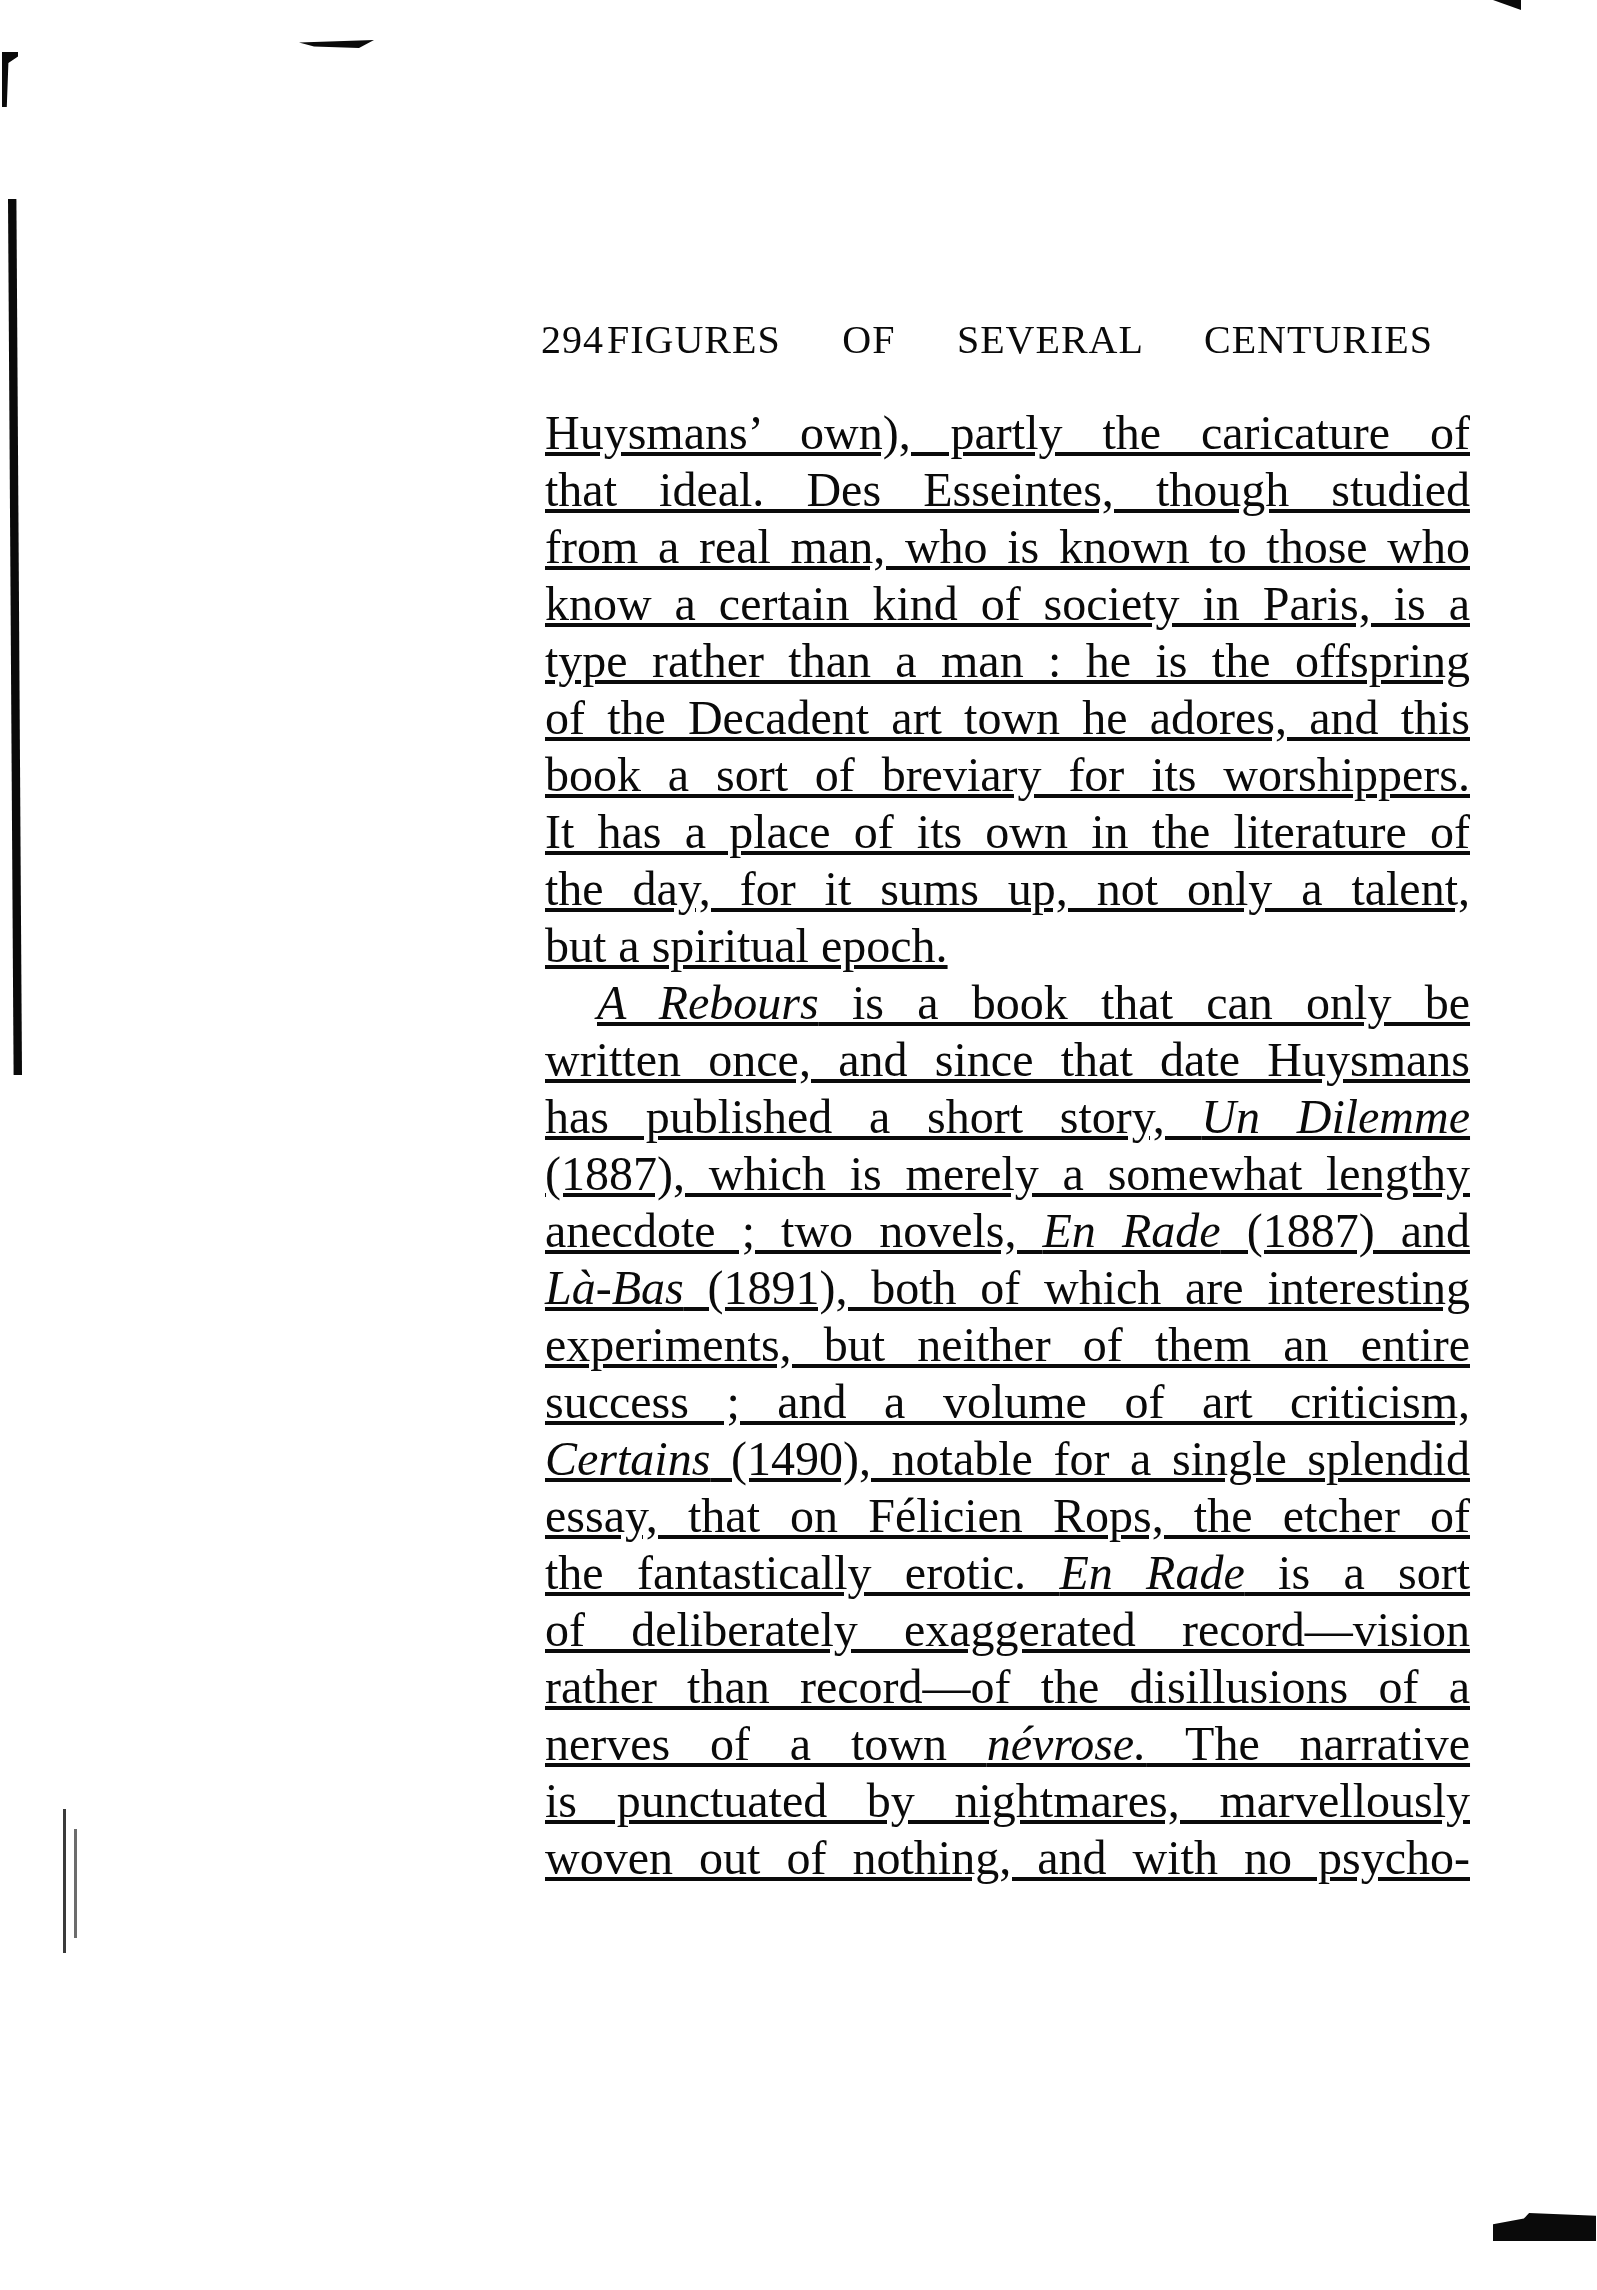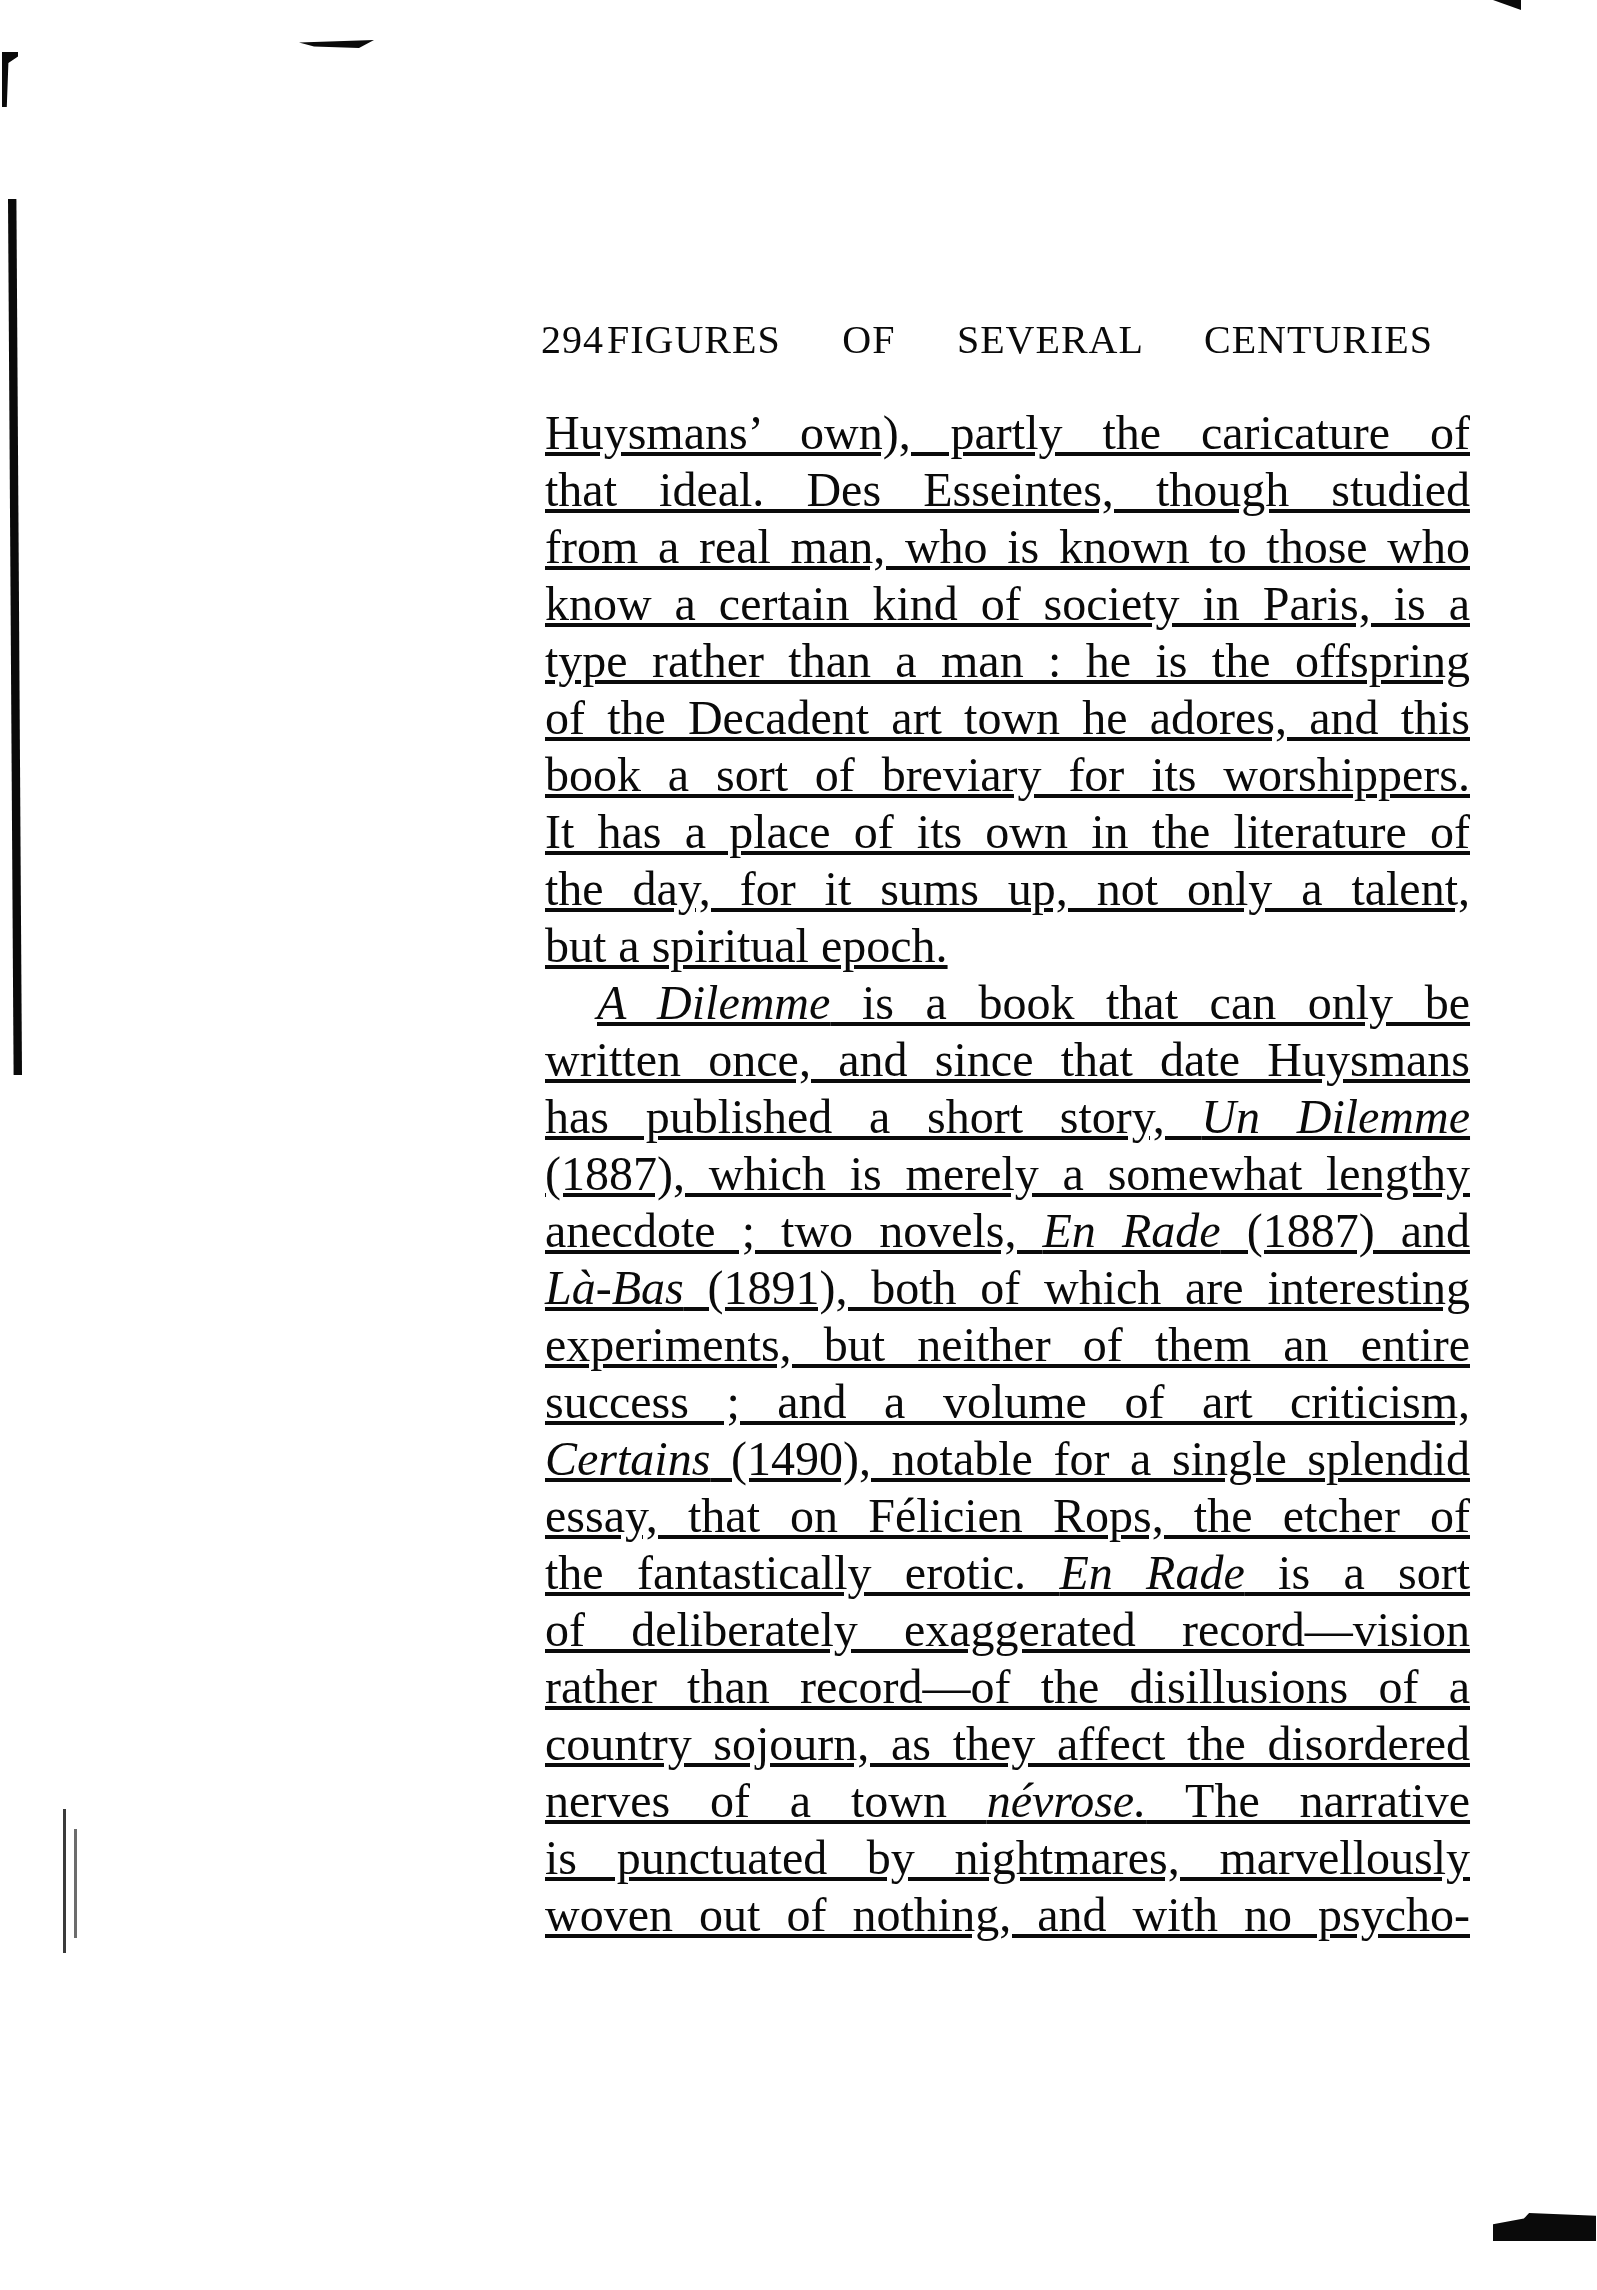--- a/index.html
+++ b/index.html
@@ -38,32 +38,31 @@
     <span class="line">that ideal.  Des Esseintes, though studied</span>
     <span class="line">from a real man, who is known to those who</span>
     <span class="line">know a certain kind of society in Paris, is a</span>
     <span class="line">type rather than a man : he is the offspring</span>
     <span class="line">of the Decadent art town he adores, and this</span>
     <span class="line">book a sort of breviary for its worshippers.</span>
     <span class="line">It has a place of its own in the literature of</span>
     <span class="line">the day, for it sums up, not only a talent,</span>
     <span class="line last">but a spiritual epoch.</span>
 
-    <span class="line indent"><span></span><i>A Dilemme</i><span> is a book that can only be</span></span>
+    <span class="line indent"><span></span><i>A Rebours</i><span> is a book that can only be</span></span>
     <span class="line">written once, and since that date Huysmans</span>
     <span class="line"><span>has published a short story, </span><i>Un Dilemme</i><span></span></span>
     <span class="line">(1887), which is merely a somewhat lengthy</span>
     <span class="line"><span>anecdote ; two novels, </span><i>En Rade</i><span> (1887) and</span></span>
     <span class="line"><span></span><i>Là-Bas</i><span> (1891), both of which are interesting</span></span>
     <span class="line">experiments, but neither of them an entire</span>
     <span class="line">success ; and a volume of art criticism,</span>
     <span class="line"><span></span><i>Certains</i><span> (1490), notable for a single splendid</span></span>
     <span class="line">essay, that on Félicien Rops, the etcher of</span>
     <span class="line"><span>the fantastically erotic.  </span><i>En Rade</i><span> is a sort</span></span>
     <span class="line">of deliberately exaggerated record—vision</span>
     <span class="line">rather than record—of the disillusions of a</span>
-    <span class="line">country sojourn, as they affect the disordered</span>
     <span class="line"><span>nerves of a town </span><i>névrose.</i><span>  The narrative</span></span>
     <span class="line">is punctuated by nightmares, marvellously</span>
     <span class="line">woven out of nothing, and with no psycho-</span>
   </div>
 </div>
 
 
 </body></html>

